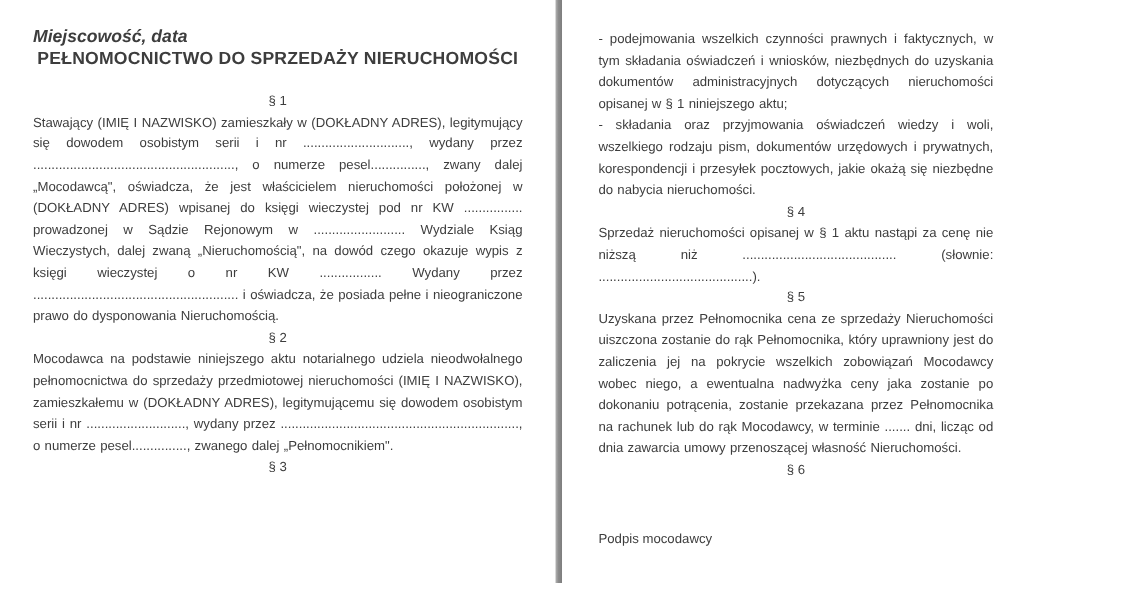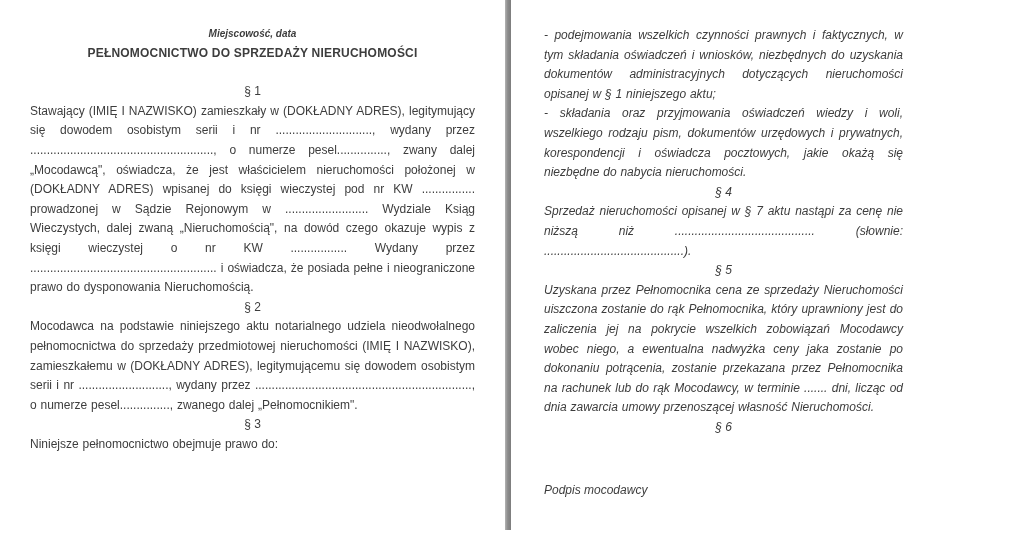--- a/index.html
+++ b/index.html
@@ -21,21 +21,20 @@
     height: 537px;
     background: #ffffff;
   }
   .page-left {
     width: 505px;
     padding: 24px 30px 0 30px;
   }
   .page-right {
     width: 421px;
     padding: 26px 29px 2px 33px;
-    font-style: italic;
   }
   .page-divider {
     width: 6px;
     height: 530px;
     background: linear-gradient(to right, #b3b3b3 0%, #8c8c8c 45%, #7d7d7d 100%);
     flex: 0 0 auto;
   }
   .doc-text {
     font-size: 12px;
     line-height: 19.6px;
@@ -47,29 +46,29 @@
     font-size: 12px;
     line-height: 19.6px;
     text-align: center;
     margin: 0;
     font-weight: normal;
   }
   .heading-first {
     margin-top: 19px;
   }
   .header-right {
-    font-size: 10px;
+    font-size: 16px;
     line-height: 19.6px;
     font-weight: bold;
     font-style: italic;
-    text-align: center;
+    text-align: left;
     margin: 0;
   }
   .doc-title {
-    font-size: 12px;
+    font-size: 16px;
     line-height: 19.6px;
     font-weight: bold;
     text-align: center;
     margin: 0;
     letter-spacing: 0.2px;
   }
   .signature {
     font-size: 12px;
     line-height: 19.6px;
     text-align: left;
@@ -86,31 +85,30 @@
 
     <p class="doc-title">PEŁNOMOCNICTWO DO SPRZEDAŻY NIERUCHOMOŚCI</p>
 
     <p class="doc-heading heading-first">§ 1</p>
     <p class="doc-text">Stawający (IMIĘ I NAZWISKO) zamieszkały w (DOKŁADNY ADRES), legitymujący się dowodem osobistym serii i nr ............................., wydany przez ......................................................., o numerze pesel..............., zwany dalej „Mocodawcą", oświadcza, że jest właścicielem nieruchomości położonej w (DOKŁADNY ADRES) wpisanej do księgi wieczystej pod nr KW ................ prowadzonej w Sądzie Rejonowym w ......................... Wydziale Ksiąg Wieczystych, dalej zwaną „Nieruchomością", na dowód czego okazuje wypis z księgi wieczystej o nr KW ................. Wydany przez ........................................................ i oświadcza, że posiada pełne i nieograniczone prawo do dysponowania Nieruchomością.</p>
 
     <p class="doc-heading">§ 2</p>
     <p class="doc-text">Mocodawca na podstawie niniejszego aktu notarialnego udziela nieodwołalnego pełnomocnictwa do sprzedaży przedmiotowej nieruchomości (IMIĘ I NAZWISKO), zamieszkałemu w (DOKŁADNY ADRES), legitymującemu się dowodem osobistym serii i nr ..........................., wydany przez ................................................................., o numerze pesel..............., zwanego dalej „Pełnomocnikiem".</p>
 
     <p class="doc-heading">§ 3</p>
-    <p class="doc-text">Niniejsze pełnomocnictwo obejmuje prawo do:</p>
   </div>
 
   <div class="page-divider"></div>
 
   <div class="page page-right">
     <p class="doc-text">- podejmowania wszelkich czynności prawnych i faktycznych, w tym składania oświadczeń i wniosków, niezbędnych do uzyskania dokumentów administracyjnych dotyczących nieruchomości opisanej w § 1 niniejszego aktu;</p>
-    <p class="doc-text">- składania oraz przyjmowania oświadczeń wiedzy i woli, wszelkiego rodzaju pism, dokumentów urzędowych i prywatnych, korespondencji i oświadcza pocztowych, jakie okażą się niezbędne do nabycia nieruchomości.</p>
+    <p class="doc-text">- składania oraz przyjmowania oświadczeń wiedzy i woli, wszelkiego rodzaju pism, dokumentów urzędowych i prywatnych, korespondencji i przesyłek pocztowych, jakie okażą się niezbędne do nabycia nieruchomości.</p>
 
     <p class="doc-heading">§ 4</p>
-    <p class="doc-text">Sprzedaż nieruchomości opisanej w § 7 aktu nastąpi za cenę nie niższą niż .......................................... (słownie: ..........................................).</p>
+    <p class="doc-text">Sprzedaż nieruchomości opisanej w § 1 aktu nastąpi za cenę nie niższą niż .......................................... (słownie: ..........................................).</p>
 
     <p class="doc-heading">§ 5</p>
     <p class="doc-text">Uzyskana przez Pełnomocnika cena ze sprzedaży Nieruchomości uiszczona zostanie do rąk Pełnomocnika, który uprawniony jest do zaliczenia jej na pokrycie wszelkich zobowiązań Mocodawcy wobec niego, a ewentualna nadwyżka ceny jaka zostanie po dokonaniu potrącenia, zostanie przekazana przez Pełnomocnika na rachunek lub do rąk Mocodawcy, w terminie ....... dni, licząc od dnia zawarcia umowy przenoszącej własność Nieruchomości.</p>
 
     <p class="doc-heading">§ 6</p>
 
     <p class="signature">Podpis mocodawcy</p>
   </div>
 
 </div>

